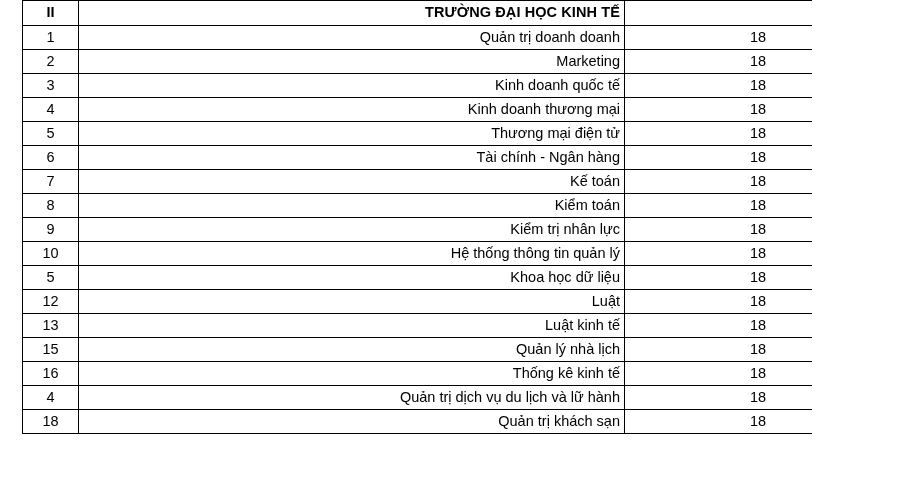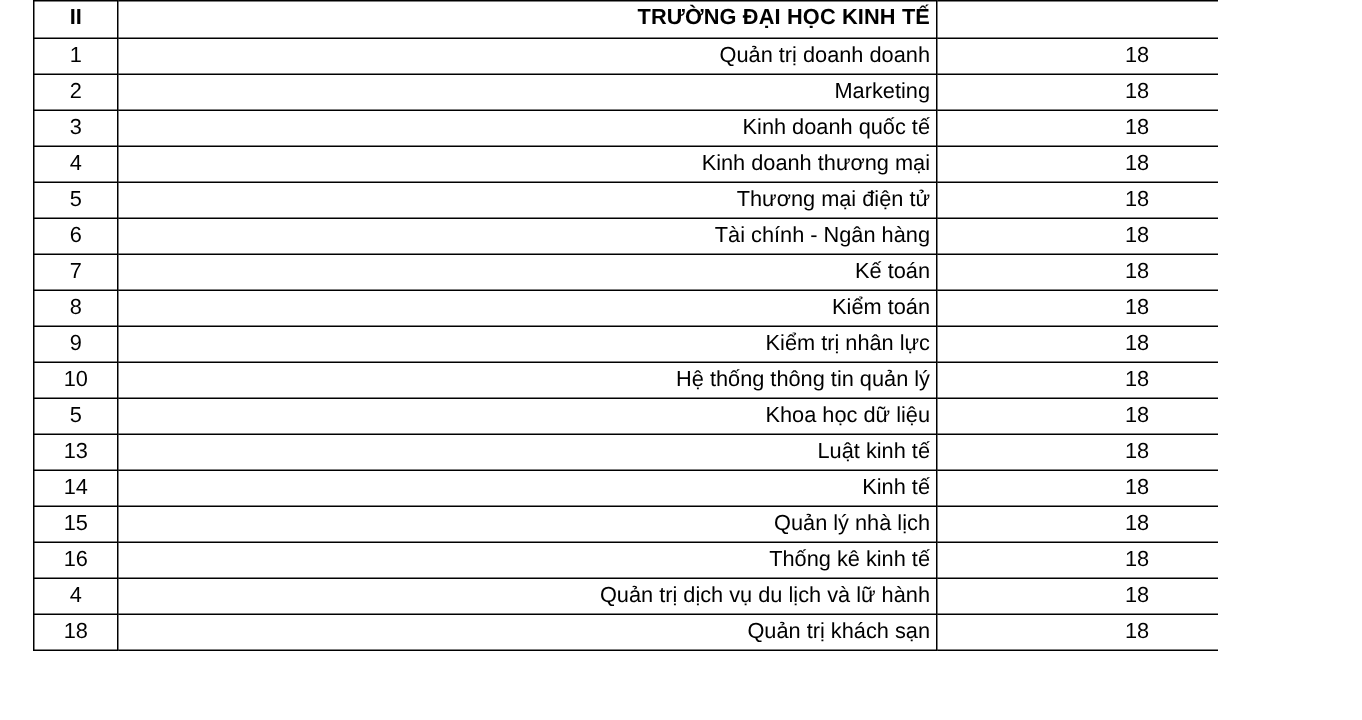--- a/index.html
+++ b/index.html
@@ -142,27 +142,27 @@
           <td class="cell-index">10</td>
           <td class="cell-name">Hệ thống thông tin quản lý</td>
           <td class="cell-count">18</td>
         </tr>
         <tr>
           <td class="cell-index">5</td>
           <td class="cell-name">Khoa học dữ liệu</td>
           <td class="cell-count">18</td>
         </tr>
         <tr>
-          <td class="cell-index">13</td>
-          <td class="cell-name">Luật kinh tế</td>
+          <td class="cell-index">12</td>
+          <td class="cell-name">Luật</td>
           <td class="cell-count">18</td>
         </tr>
         <tr>
-          <td class="cell-index">14</td>
-          <td class="cell-name">Kinh tế</td>
+          <td class="cell-index">13</td>
+          <td class="cell-name">Luật kinh tế</td>
           <td class="cell-count">18</td>
         </tr>
         <tr>
           <td class="cell-index">15</td>
           <td class="cell-name">Quản lý nhà lịch</td>
           <td class="cell-count">18</td>
         </tr>
         <tr>
           <td class="cell-index">16</td>
           <td class="cell-name">Thống kê kinh tế</td>

